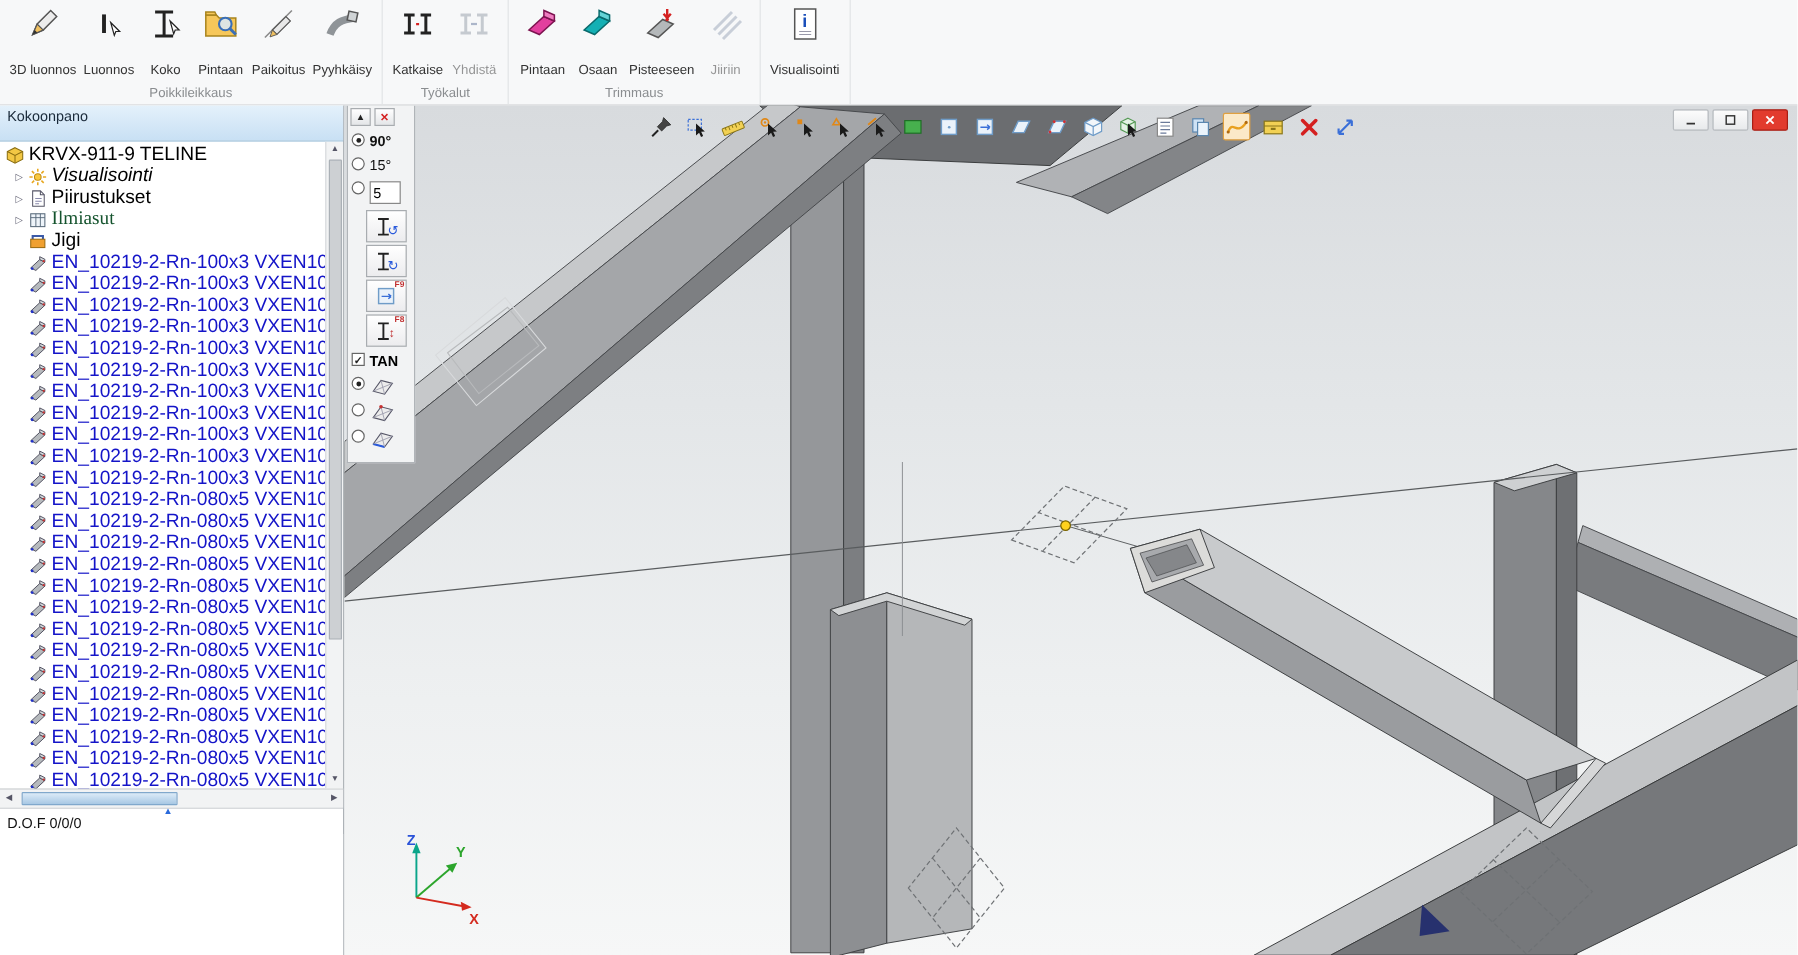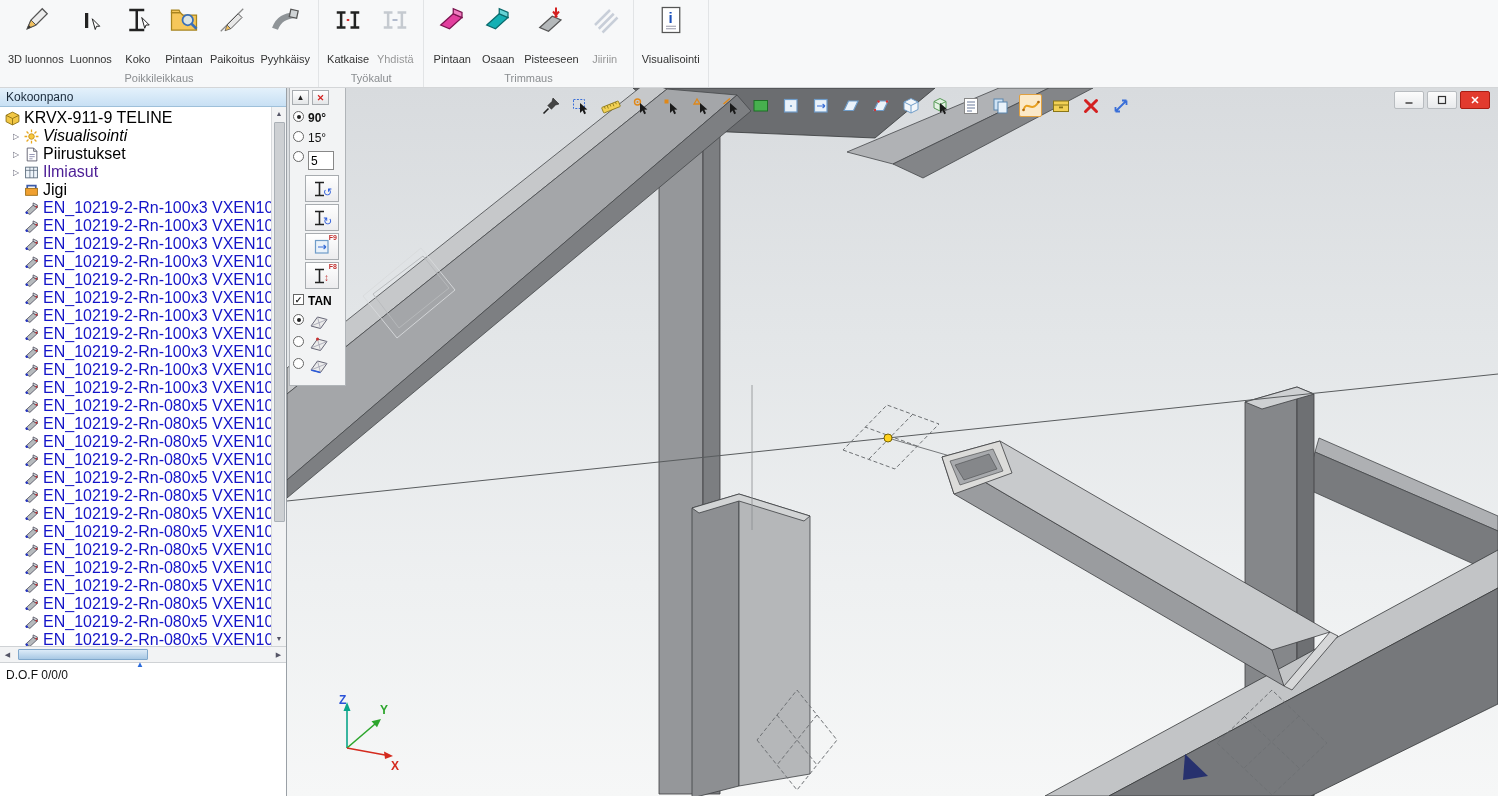--- a/index.html
+++ b/index.html
@@ -11,21 +11,21 @@
 .ribbon-group{display:flex;flex-direction:column;padding:2px 5px 0;border-right:1px solid #e2e4e6}
 .ribbon-row{display:flex;flex:1;align-items:flex-start}
 .ribbon-btn{min-width:46px;display:flex;flex-direction:column;align-items:center;padding:3px 3px 0;cursor:default}
 .ribbon-btn .icon{width:30px;height:30px}
 .rlabel{font-size:11px;color:#333;text-align:center;line-height:12px;margin-top:18px;max-width:74px}
 .ribbon-btn.disabled{opacity:.5;filter:grayscale(.6)}
 .group-label{height:15px;font-size:11px;color:#8a8d90;text-align:center;line-height:13px}
 
 .main{flex:1;display:flex;min-height:0}
 .sidebar{width:287px;background:#fff;border-right:1px solid #9aa0a6;display:flex;flex-direction:column}
-.sidebar-header{height:19px;background:linear-gradient(#e4f1fb,#c8e0f4);border-bottom:1px solid #9ec0da;font-size:12px;padding:2px 0 0 6px;color:#1a2a3a}
+.sidebar-header{height:30px;background:linear-gradient(#e4f1fb,#c8e0f4);border-bottom:1px solid #9ec0da;font-size:12px;padding:2px 0 0 6px;color:#1a2a3a}
 .tree-wrap{position:relative;height:539px;overflow:hidden}
 .tree{position:absolute;left:0;top:2px;right:15px;bottom:0;overflow:hidden}
 .tree-row{height:18px;display:flex;align-items:center;white-space:nowrap;overflow:hidden}
 .tree-row.lv0{padding-left:5px}
 .tree-row.lv1{padding-left:13px}
 .expander{width:11px;font-size:8px;color:#667;flex:none}
 .tree .icon{width:15px;height:15px;flex:none;margin-right:4px}
 .tlabel{font-size:16px}
 .vscroll{position:absolute;right:0;top:0;bottom:0;width:15px;background:#f2f3f4;border-left:1px solid #d8dadc;display:flex;flex-direction:column;align-items:center}
 .sarrow{font-size:7px;color:#556;text-align:center;line-height:14px;width:15px;height:14px}
@@ -259,21 +259,21 @@
               <span class="tlabel" style="color: rgb(0, 0, 0);">Piirustukset</span>
             </div>
             <div class="tree-row lv1">
               <span class="expander">▷</span>
               <span class="icon">
                 <svg viewBox="0 0 14 14">
                   <rect x="1.5" y="2" width="11" height="10" fill="#eef4fa" stroke="#567" stroke-width="0.8"></rect>
                   <path d="M1.5 5 h11 M5.5 2 v10 M9 2 v10" stroke="#567" stroke-width="0.7"></path>
                 </svg>
               </span>
-              <span class="tlabel" style="color: #4c1d95;">Ilmiasut</span>
+              <span class="tlabel" style="color: #14532d; font-family: Liberation Serif, serif;">Ilmiasut</span>
             </div>
             <div class="tree-row lv1">
               <span class="expander"></span>
               <span class="icon">
                 <svg viewBox="0 0 14 14">
                   <path d="M3 5 V2.5 h8 V5" fill="none" stroke="#3a5aa8" stroke-width="1.6"></path>
                   <rect x="1.5" y="5" width="11" height="6.5" fill="#f0a030" stroke="#9a6a10" stroke-width="0.8"></rect>
                 </svg>
               </span>
               <span class="tlabel" style="color: rgb(0, 0, 0);">Jigi</span>

